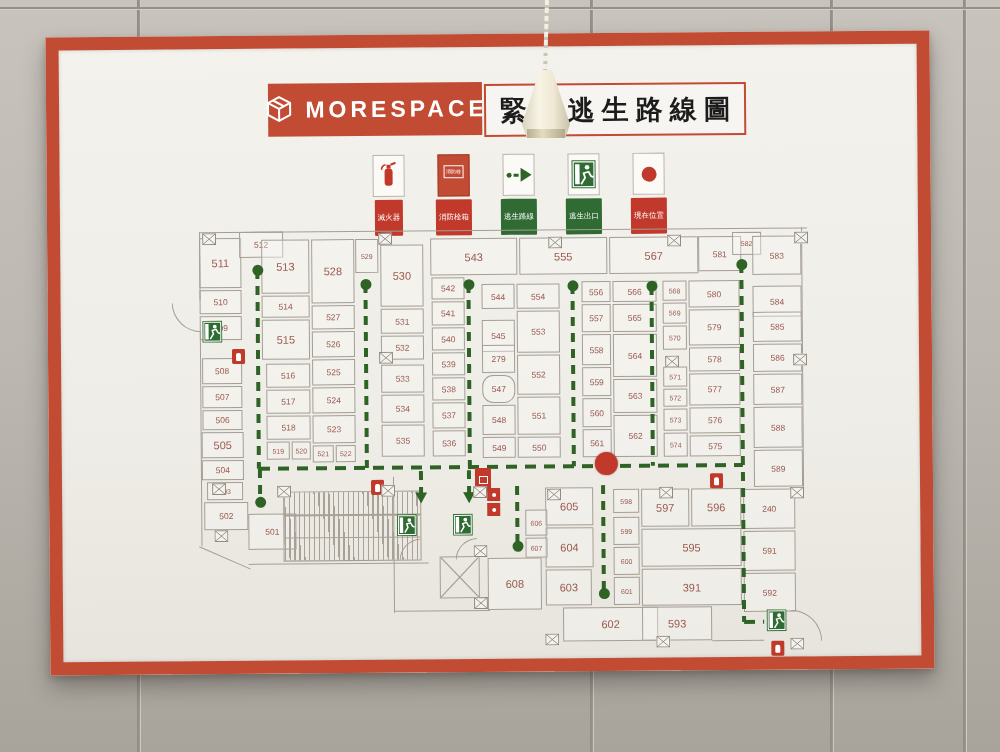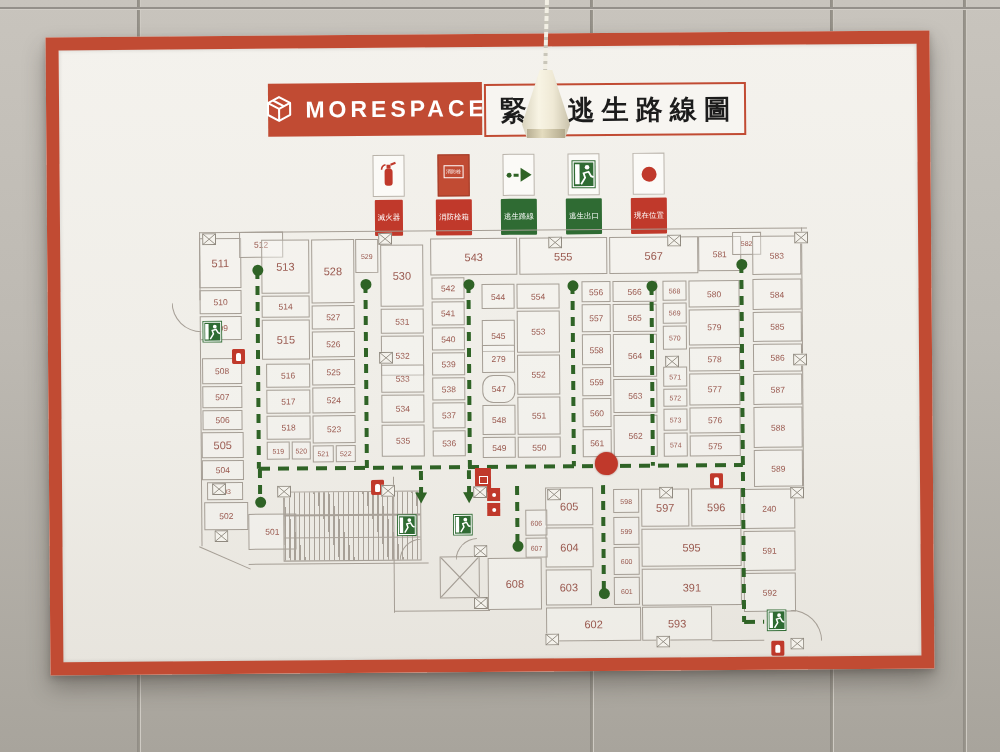--- a/index.html
+++ b/index.html
@@ -194,21 +194,21 @@
       <div class="room sm" style="left: 140px; top: 216px; width: 20px; height: 17px;">522</div>
       <div class="room " style="left: 117px; top: 186px; width: 43px; height: 28px;">523</div>
       <div class="room " style="left: 117px; top: 158px; width: 43px; height: 26px;">524</div>
       <div class="room " style="left: 117px; top: 130px; width: 43px; height: 26px;">525</div>
       <div class="room " style="left: 117px; top: 102px; width: 43px; height: 26px;">526</div>
       <div class="room " style="left: 117px; top: 76px; width: 43px; height: 24px;">527</div>
       <div class="room lg" style="left: 117px; top: 10px; width: 43px; height: 64px;">528</div>
       <div class="room sm" style="left: 161px; top: 10px; width: 23px; height: 34px;">529</div>
       <div class="room lg" style="left: 186px; top: 16px; width: 43px; height: 62px;">530</div>
       <div class="room " style="left: 186px; top: 80px; width: 43px; height: 25px;">531</div>
-      <div class="room " style="left: 186px; top: 107px; width: 43px; height: 40px;">532</div>
+      <div class="room " style="left: 186px; top: 107px; width: 43px; height: 24px;">532</div>
       <div class="room " style="left: 186px; top: 136px; width: 43px; height: 28px;">533</div>
       <div class="room " style="left: 186px; top: 166px; width: 43px; height: 28px;">534</div>
       <div class="room " style="left: 186px; top: 196px; width: 43px; height: 32px;">535</div>
       <div class="room " style="left: 237px; top: 49px; width: 33px; height: 22px;">542</div>
       <div class="room " style="left: 237px; top: 73px; width: 33px; height: 24px;">541</div>
       <div class="room " style="left: 237px; top: 99px; width: 33px; height: 23px;">540</div>
       <div class="room " style="left: 237px; top: 124px; width: 33px; height: 23px;">539</div>
       <div class="room " style="left: 237px; top: 149px; width: 33px; height: 23px;">538</div>
       <div class="room " style="left: 237px; top: 174px; width: 33px; height: 26px;">537</div>
       <div class="room " style="left: 237px; top: 202px; width: 33px; height: 26px;">536</div>
@@ -246,21 +246,21 @@
       <div class="room sm" style="left: 468px; top: 206px; width: 24px; height: 24px;">574</div>
       <div class="room " style="left: 494px; top: 54px; width: 51px; height: 27px;">580</div>
       <div class="room " style="left: 494px; top: 83px; width: 51px; height: 36px;">579</div>
       <div class="room " style="left: 494px; top: 121px; width: 51px; height: 24px;">578</div>
       <div class="room " style="left: 494px; top: 147px; width: 51px; height: 32px;">577</div>
       <div class="room " style="left: 494px; top: 181px; width: 51px; height: 26px;">576</div>
       <div class="room " style="left: 494px; top: 209px; width: 51px; height: 21px;">575</div>
       <div class="room " style="left: 504px; top: 10px; width: 43px; height: 35px;">581</div>
       <div class="room sm" style="left: 538px; top: 6px; width: 29px; height: 23px;">582</div>
       <div class="room " style="left: 558px; top: 10px; width: 49px; height: 39px;">583</div>
-      <div class="room " style="left: 558px; top: 53px; width: 49px; height: 31px;">584</div>
+      <div class="room " style="left: 558px; top: 60px; width: 49px; height: 31px;">584</div>
       <div class="room " style="left: 558px; top: 86px; width: 49px; height: 30px;">585</div>
       <div class="room " style="left: 558px; top: 118px; width: 49px; height: 28px;">586</div>
       <div class="room " style="left: 558px; top: 148px; width: 49px; height: 31px;">587</div>
       <div class="room " style="left: 558px; top: 181px; width: 49px; height: 41px;">588</div>
       <div class="room " style="left: 558px; top: 224px; width: 49px; height: 37px;">589</div>
       <div class="room " style="left: 547px; top: 263px; width: 52px; height: 40px;">240</div>
       <div class="room " style="left: 547px; top: 305px; width: 52px; height: 40px;">591</div>
       <div class="room " style="left: 547px; top: 347px; width: 52px; height: 39px;">592</div>
       <div class="room lg" style="left: 349px; top: 260px; width: 48px; height: 38px;">605</div>
       <div class="room lg" style="left: 349px; top: 300px; width: 48px; height: 40px;">604</div>
@@ -269,21 +269,21 @@
       <div class="room sm" style="left: 329px; top: 310px; width: 22px; height: 20px;">607</div>
       <div class="room lg" style="left: 291px; top: 330px; width: 54px; height: 52px;">608</div>
       <div class="room sm" style="left: 417px; top: 262px; width: 26px; height: 24px;">598</div>
       <div class="room sm" style="left: 417px; top: 290px; width: 26px; height: 28px;">599</div>
       <div class="room sm" style="left: 417px; top: 320px; width: 26px; height: 28px;">600</div>
       <div class="room sm" style="left: 417px; top: 350px; width: 26px; height: 28px;">601</div>
       <div class="room lg" style="left: 445px; top: 262px; width: 48px; height: 38px;">597</div>
       <div class="room lg" style="left: 495px; top: 262px; width: 50px; height: 38px;">596</div>
       <div class="room lg" style="left: 445px; top: 302px; width: 100px; height: 38px;">595</div>
       <div class="room lg" style="left: 445px; top: 342px; width: 100px; height: 37px;">391</div>
-      <div class="room lg" style="left: 349px; top: 380px; width: 95px; height: 34px;">602</div>
+      <div class="room lg" style="left: 366px; top: 380px; width: 95px; height: 34px;">602</div>
       <div class="room lg" style="left: 445px; top: 380px; width: 70px; height: 34px;">593</div>
       <div class="wall" style="left: 5px; top: 2px; width: 608px; height: 1.4px;"></div>
       <div class="wall" style="left: 5px; top: 2px; width: 1.4px; height: 68px;"></div>
       <div class="wall" style="left: 5px; top: 102px; width: 1.4px; height: 214px;"></div>
       <div class="wall" style="left: 52px; top: 334px; width: 180px; height: 1.4px;"></div>
       <div class="wall" style="left: 197px; top: 248px; width: 1.4px; height: 136px;"></div>
       <div class="wall" style="left: 197px; top: 382px; width: 96px; height: 1.4px;"></div>
       <div class="wall" style="left: 607px; top: 2px; width: 1.4px; height: 262px;"></div>
       <div class="wall" style="left: 515px; top: 414px; width: 52px; height: 1.4px;"></div>
       <div class="wall" style="left: 3px; top: 316px; width: 56px; height: 1.4px; transform-origin: 0px 0px; transform: rotate(24deg);"></div>

